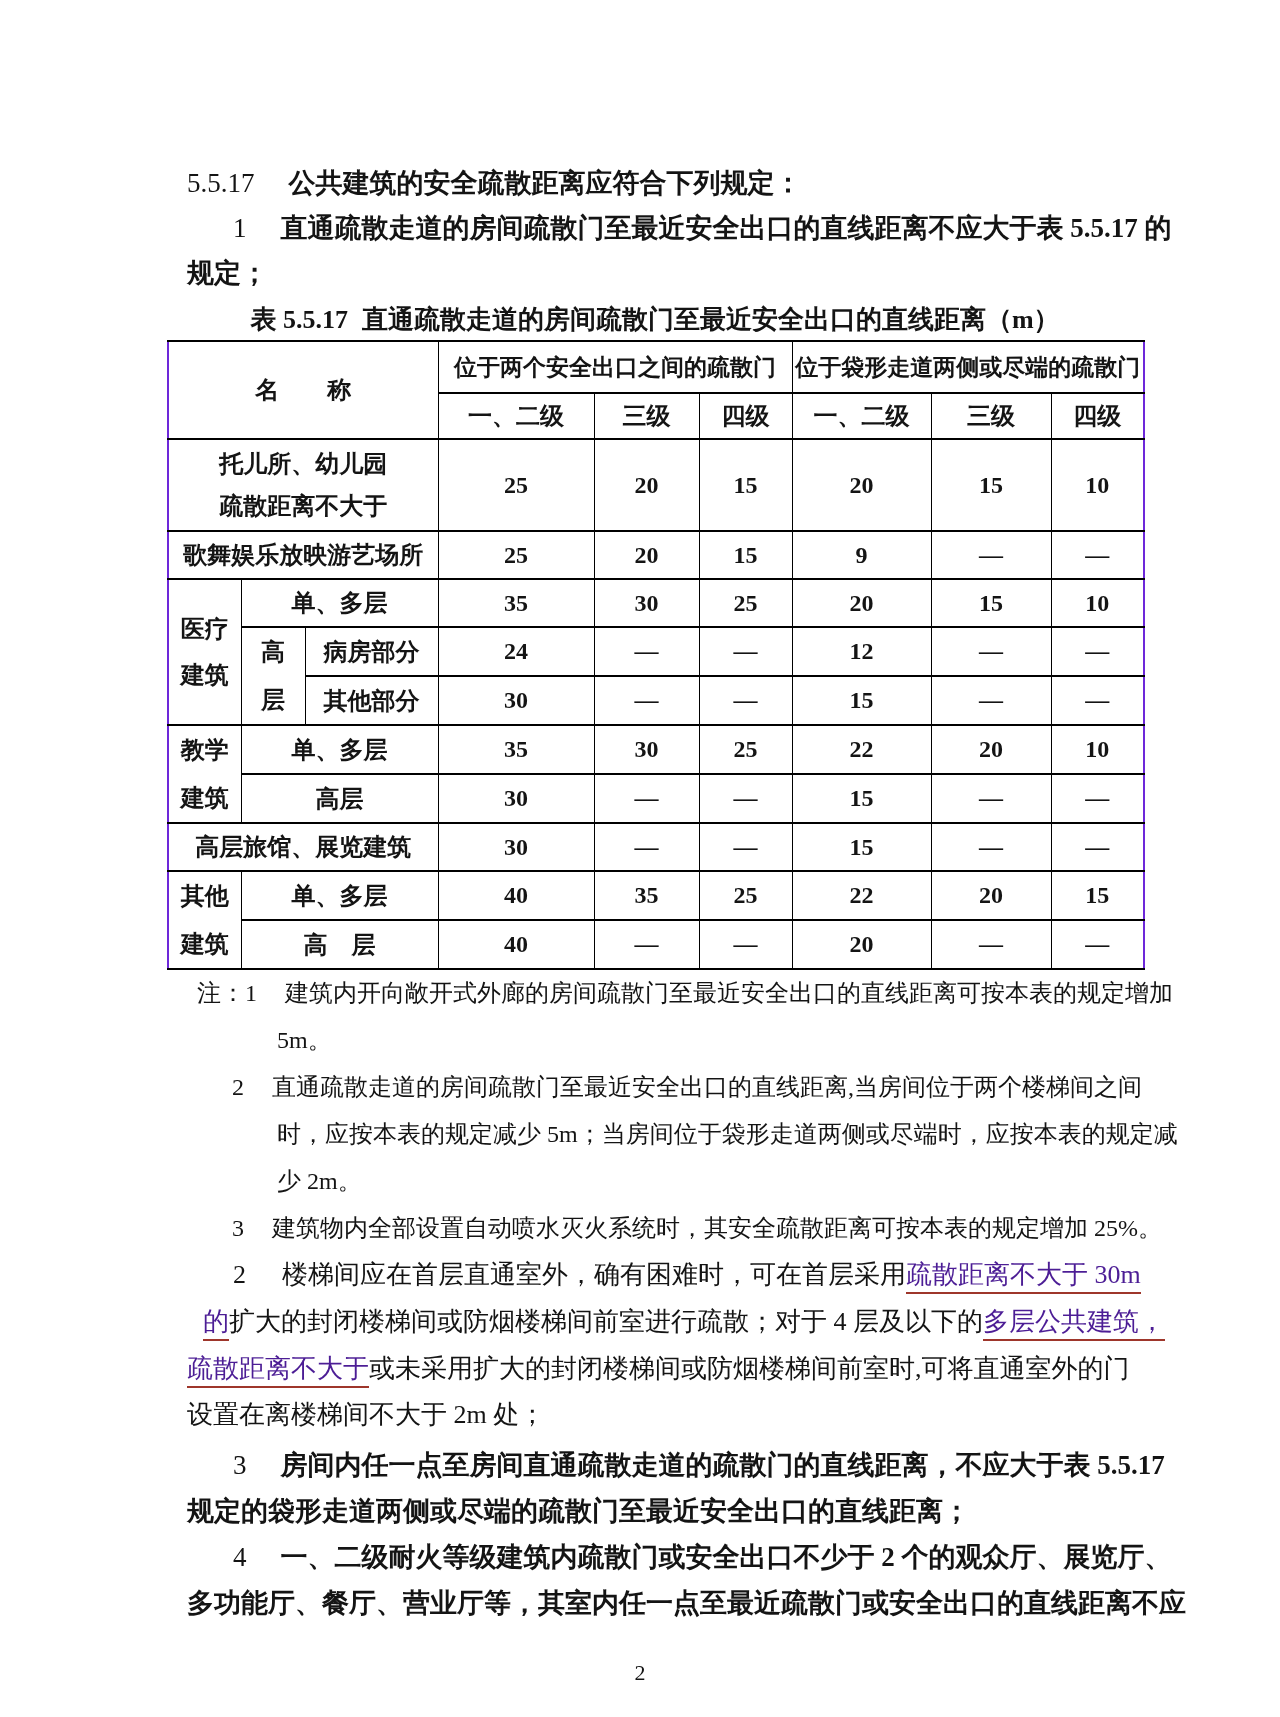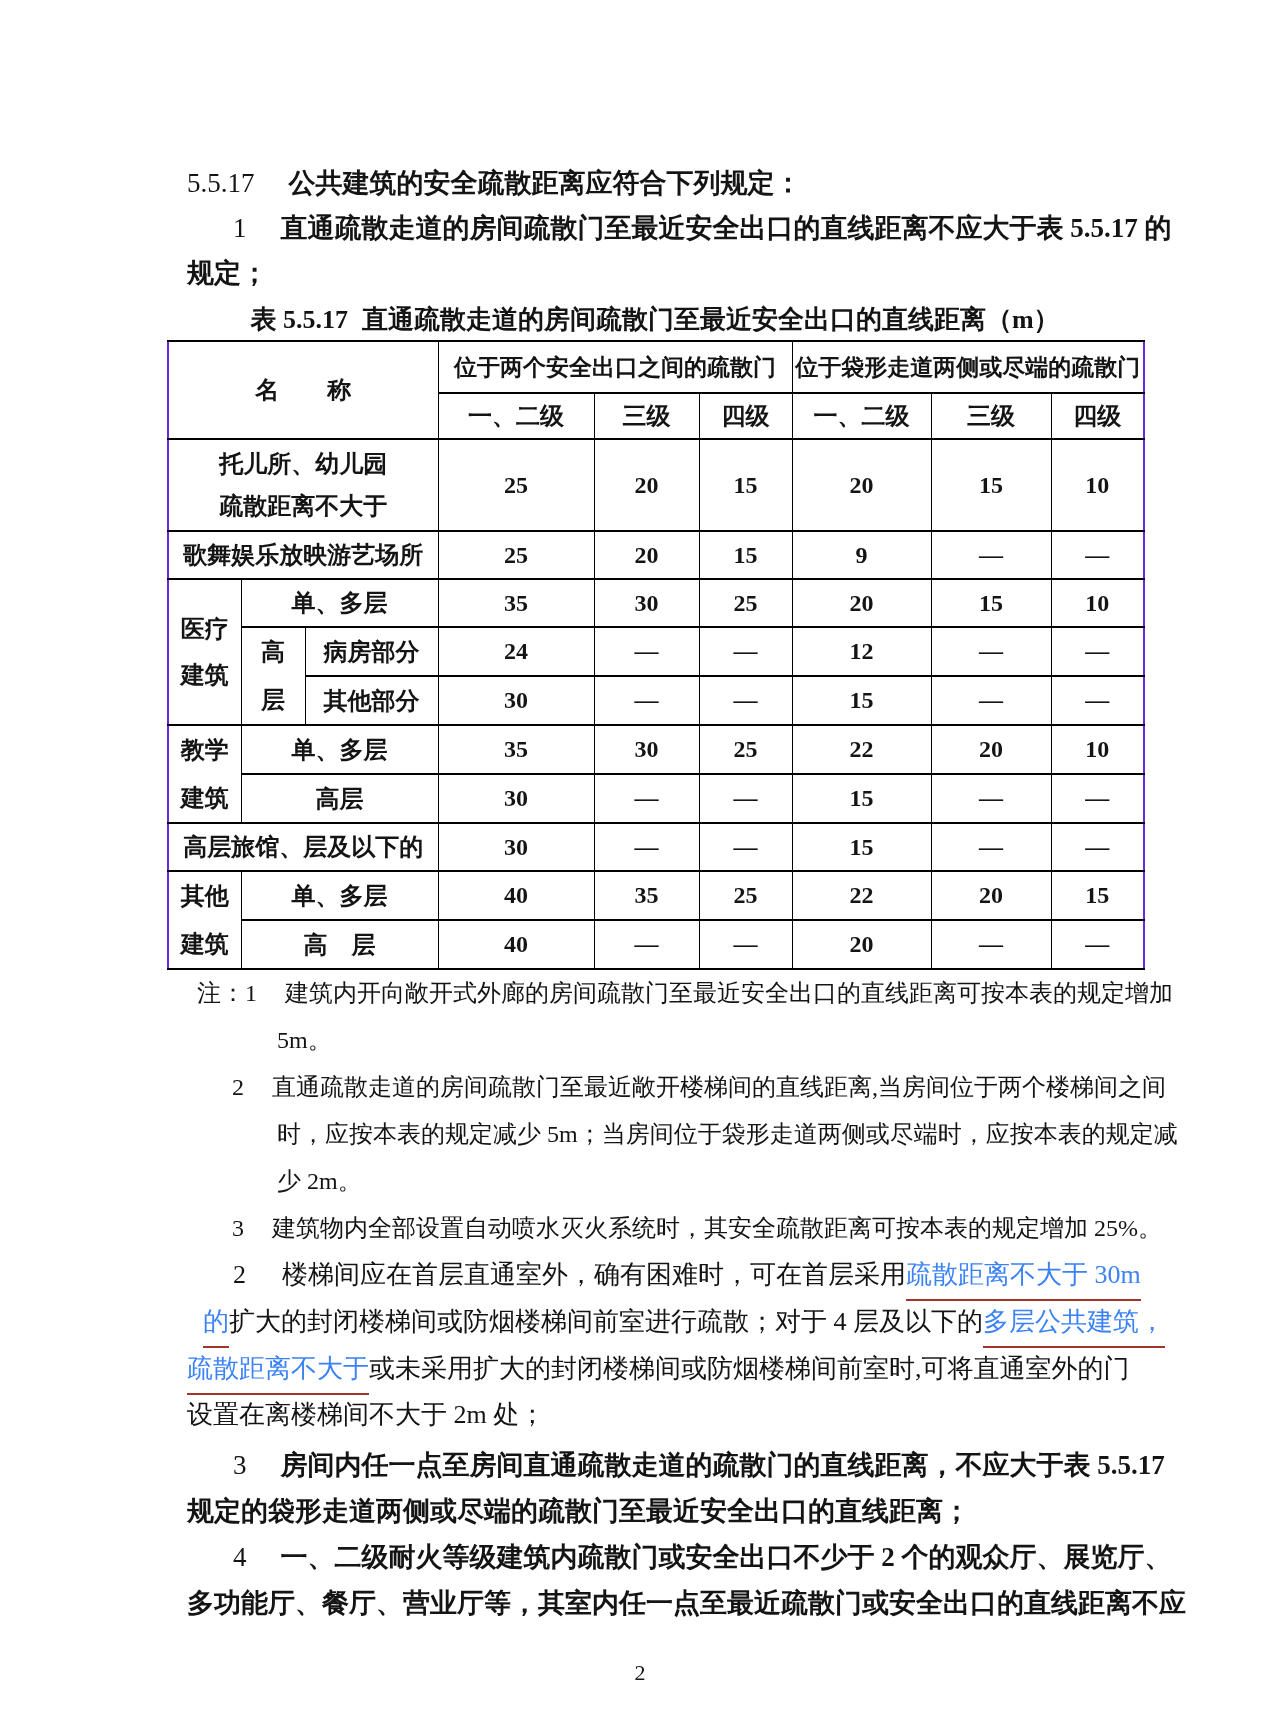--- a/index.html
+++ b/index.html
@@ -9,21 +9,21 @@
     -webkit-font-smoothing:antialiased;
   }
   .ln{position:absolute;line-height:36px;white-space:nowrap;}
   .f27{font-size:27px;font-weight:700;}
   .f26{font-size:26px;font-weight:400;}
   .f26b{font-size:26px;font-weight:700;}
   .f24{font-size:24px;font-weight:400;}
   .cnum{font-weight:400;margin-right:34px;}
   .cnum2{font-weight:400;margin-right:36px;}
   .nnum{font-weight:400;margin-right:28px;}
-  .red{color:#3b82f6;border-bottom:2px solid #9e362b;padding-bottom:10px;}
+  .red{color:#4c1d95;border-bottom:2px solid #9e362b;padding-bottom:3px;}
   .title-wrap{position:absolute;left:167px;width:976px;text-align:center;top:302px;line-height:36px;}
   .title-wrap .pre{margin-right:14px;}
   table.t{
     position:absolute;left:167px;top:340px;width:976px;
     border-collapse:collapse;table-layout:fixed;
     border:2px solid #6d28d9;
   }
   table.t td{
     border:1px solid #000;border-top-width:2px;border-bottom-width:2px;
     text-align:center;vertical-align:middle;padding:0;overflow:hidden;
@@ -153,21 +153,21 @@
   <tr style="height:48px">
     <td colspan="2" class="zh">高层</td>
     <td class="tnum">30</td>
     <td class="tnum">—</td>
     <td class="tnum">—</td>
     <td class="tnum">15</td>
     <td class="tnum">—</td>
     <td class="tnum">—</td>
   </tr>
   <tr style="height:48px">
-    <td colspan="3" class="zh">高层旅馆、层及以下的</td>
+    <td colspan="3" class="zh">高层旅馆、展览建筑</td>
     <td class="tnum">30</td>
     <td class="tnum">—</td>
     <td class="tnum">—</td>
     <td class="tnum">15</td>
     <td class="tnum">—</td>
     <td class="tnum">—</td>
   </tr>
   <tr style="height:48px">
     <td rowspan="2" class="zh">
       <div class="stack2">
@@ -190,21 +190,21 @@
     <td class="tnum">—</td>
     <td class="tnum">20</td>
     <td class="tnum">—</td>
     <td class="tnum">—</td>
   </tr>
 </tbody>
   </table>
 
 <div class="ln f24" style="left:197px;top:975px;"><span>注：</span><span class="nnum">1</span><span>建筑内开向敞开式外廊的房间疏散门至最近安全出口的直线距离可按本表的规定增加</span></div>
 <div class="ln f24" style="left:277px;top:1022px;"><span>5m。</span></div>
-<div class="ln f24" style="left:232px;top:1069px;"><span class="nnum">2</span><span>直通疏散走道的房间疏散门至最近敞开楼梯间的直线距离,当房间位于两个楼梯间之间</span></div>
+<div class="ln f24" style="left:232px;top:1069px;"><span class="nnum">2</span><span>直通疏散走道的房间疏散门至最近安全出口的直线距离,当房间位于两个楼梯间之间</span></div>
 <div class="ln f24" style="left:277px;top:1116px;"><span>时，应按本表的规定减少 5m；当房间位于袋形走道两侧或尽端时，应按本表的规定减</span></div>
 <div class="ln f24" style="left:277px;top:1163px;"><span>少 2m。</span></div>
 <div class="ln f24" style="left:232px;top:1210px;"><span class="nnum">3</span><span>建筑物内全部设置自动喷水灭火系统时，其安全疏散距离可按本表的规定增加 25%。</span></div>
 
 <div class="ln f26" style="left:233px;top:1257px;"><span class="cnum2">2</span><span>楼梯间应在首层直通室外，确有困难时，可在首层采用</span><span class="red">疏散距离不大于 30m</span></div>
 <div class="ln f26" style="left:203px;top:1304px;"><span class="red">的</span><span>扩大的封闭楼梯间或防烟楼梯间前室进行疏散；对于 4 层及以下的</span><span class="red">多层公共建筑，</span></div>
 <div class="ln f26" style="left:187px;top:1351px;"><span class="red">疏散距离不大于</span><span>或未采用扩大的封闭楼梯间或防烟楼梯间前室时,可将直通室外的门</span></div>
 <div class="ln f26" style="left:187px;top:1397px;"><span>设置在离楼梯间不大于 2m 处；</span></div>
 
 <div class="ln f27" style="left:233px;top:1447px;"><span class="cnum">3</span><span>房间内任一点至房间直通疏散走道的疏散门的直线距离，不应大于表 5.5.17</span></div>

